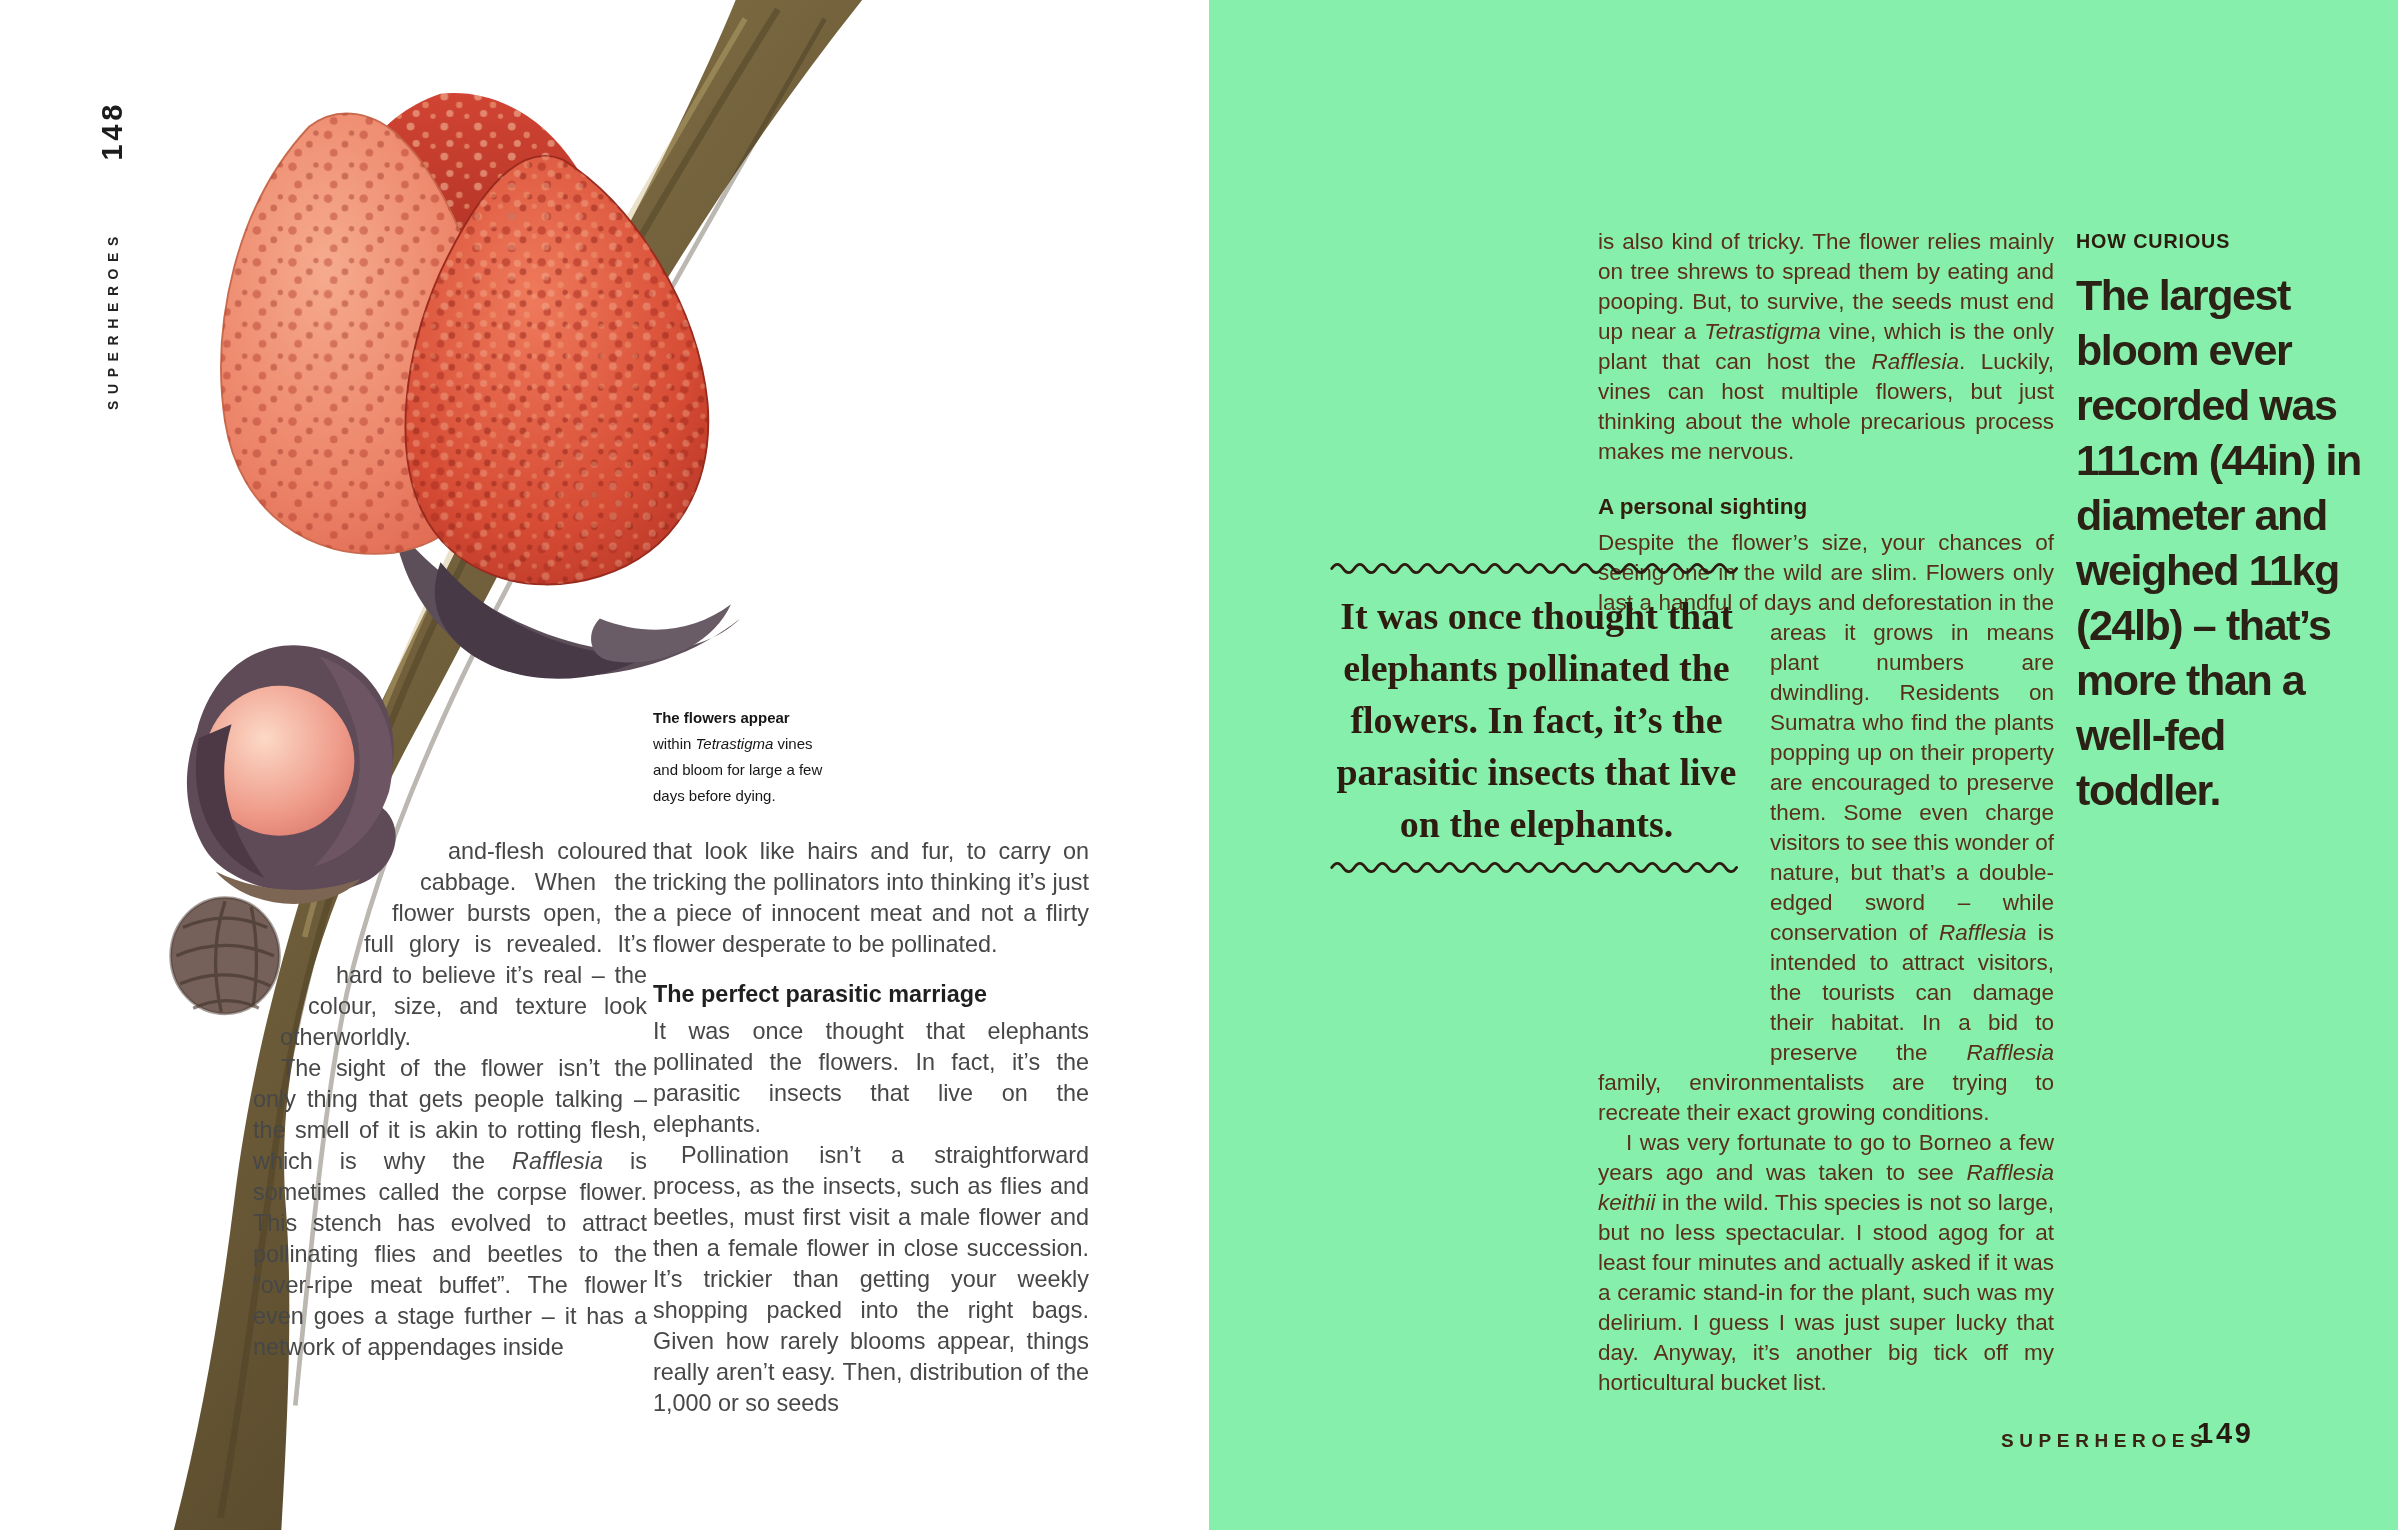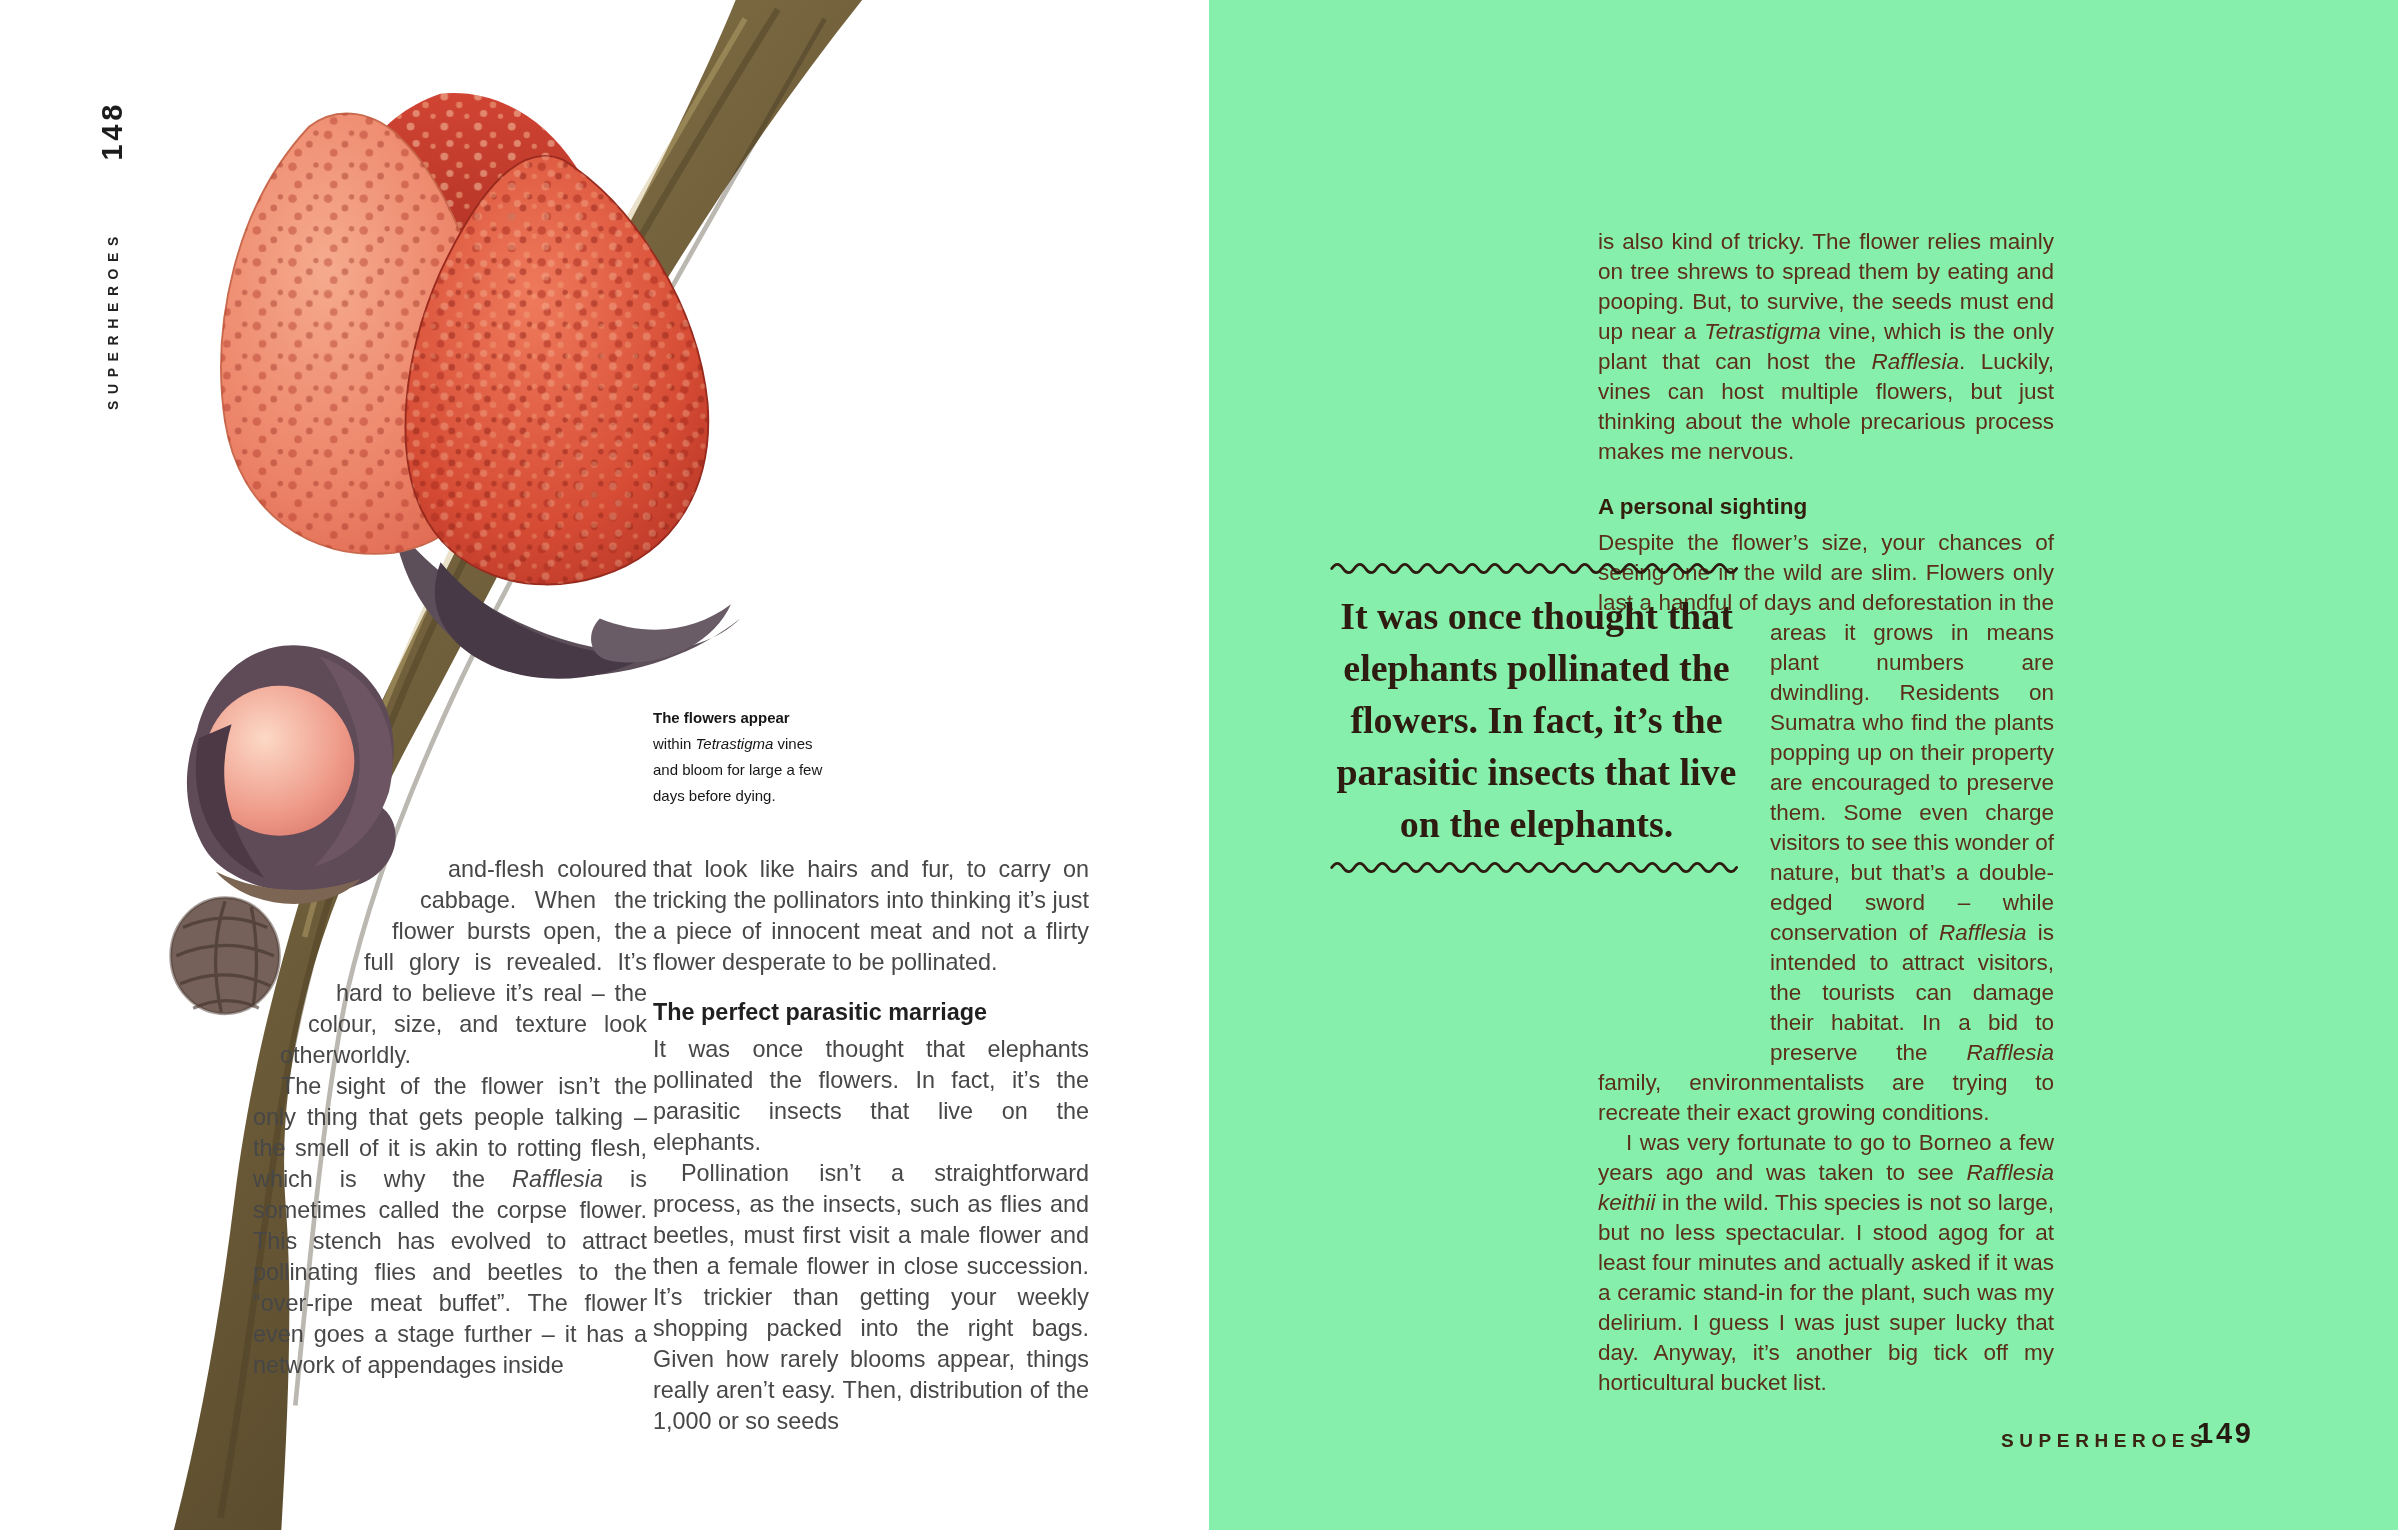--- a/index.html
+++ b/index.html
@@ -18,21 +18,21 @@
   .illo{position:absolute;left:0;top:0;pointer-events:none;}
 
   
   .caption{position:absolute;left:653px;top:705px;width:262px;font-size:15px;line-height:26px;color:#161616;}
   .caption .b{font-weight:bold;}
   .caption i{font-style:italic;}
 
   
   .col{position:absolute;text-align:justify;color:#474747;}
   .col p{margin:0;}
-  .lcol{top:854px;font-size:23.4px;line-height:31px;}
+  .lcol{top:836px;font-size:23.4px;line-height:31px;}
   .col1{left:253px;width:394px;}
   .col2{left:653px;width:436px;}
   .wrap-spacer{float:left;width:195px;height:216px;shape-outside:polygon(0 0,100% 0,0 100%);shape-margin:0;}
   p.indent{text-indent:28px;}
   .col h3{margin:19px 0 5.6px 0;font-size:23.4px;line-height:31px;font-weight:bold;color:#1f1f1f;text-align:left;}
 
   
   .rcol{left:389px;top:227px;width:456px;font-size:22.5px;line-height:30px;color:#5B2F18;}
   .rcol h3{margin:24px 0 5.6px 0;font-size:22.5px;color:#331d0d;}
   .pq-spacer{float:left;width:172px;height:450px;}
@@ -196,18 +196,22 @@
     <aside class="pullquote">
       <svg class="wavy" width="417" height="17" viewBox="0 0 445 18">
         <path class="wave" fill="none" stroke="#2e1c10" stroke-width="3" stroke-linecap="round" d="M4 9 q6 -9 12 0 q6 9 12 0 q6 -9 12 0 q6 9 12 0 q6 -9 12 0 q6 9 12 0 q6 -9 12 0 q6 9 12 0 q6 -9 12 0 q6 9 12 0 q6 -9 12 0 q6 9 12 0 q6 -9 12 0 q6 9 12 0 q6 -9 12 0 q6 9 12 0 q6 -9 12 0 q6 9 12 0 q6 -9 12 0 q6 9 12 0 q6 -9 12 0 q6 9 12 0 q6 -9 12 0 q6 9 12 0 q6 -9 12 0 q6 9 12 0 q6 -9 12 0 q6 9 12 0 q6 -9 12 0 q6 9 12 0 q6 -9 12 0 q6 9 12 0 q6 -9 12 0 q6 9 12 0 q6 -9 12 0 q6 9 12 0"></path>
       </svg>
       <div class="pq-text">It was once thought that elephants pollinated the flowers. In fact, it’s the parasitic insects that live on the elephants.</div>
       <svg class="wavy" width="417" height="17" viewBox="0 0 445 18">
         <path class="wave" fill="none" stroke="#2e1c10" stroke-width="3" stroke-linecap="round" d="M4 9 q6 -9 12 0 q6 9 12 0 q6 -9 12 0 q6 9 12 0 q6 -9 12 0 q6 9 12 0 q6 -9 12 0 q6 9 12 0 q6 -9 12 0 q6 9 12 0 q6 -9 12 0 q6 9 12 0 q6 -9 12 0 q6 9 12 0 q6 -9 12 0 q6 9 12 0 q6 -9 12 0 q6 9 12 0 q6 -9 12 0 q6 9 12 0 q6 -9 12 0 q6 9 12 0 q6 -9 12 0 q6 9 12 0 q6 -9 12 0 q6 9 12 0 q6 -9 12 0 q6 9 12 0 q6 -9 12 0 q6 9 12 0 q6 -9 12 0 q6 9 12 0 q6 -9 12 0 q6 9 12 0 q6 -9 12 0 q6 9 12 0"></path>
       </svg>
     </aside>
 
+    <aside class="curious">
+      <div class="curious-label">HOW CURIOUS</div>
+      <div class="curious-text">The largest bloom ever recorded was 111cm (44in) in diameter and weighed 11kg (24lb) – that’s more than a well-fed toddler.</div>
+    </aside>
 
     <div class="footer-section">SUPERHEROES</div>
     <div class="footer-page">149</div>
   </section>
 </div>
 
 
 </body></html>

